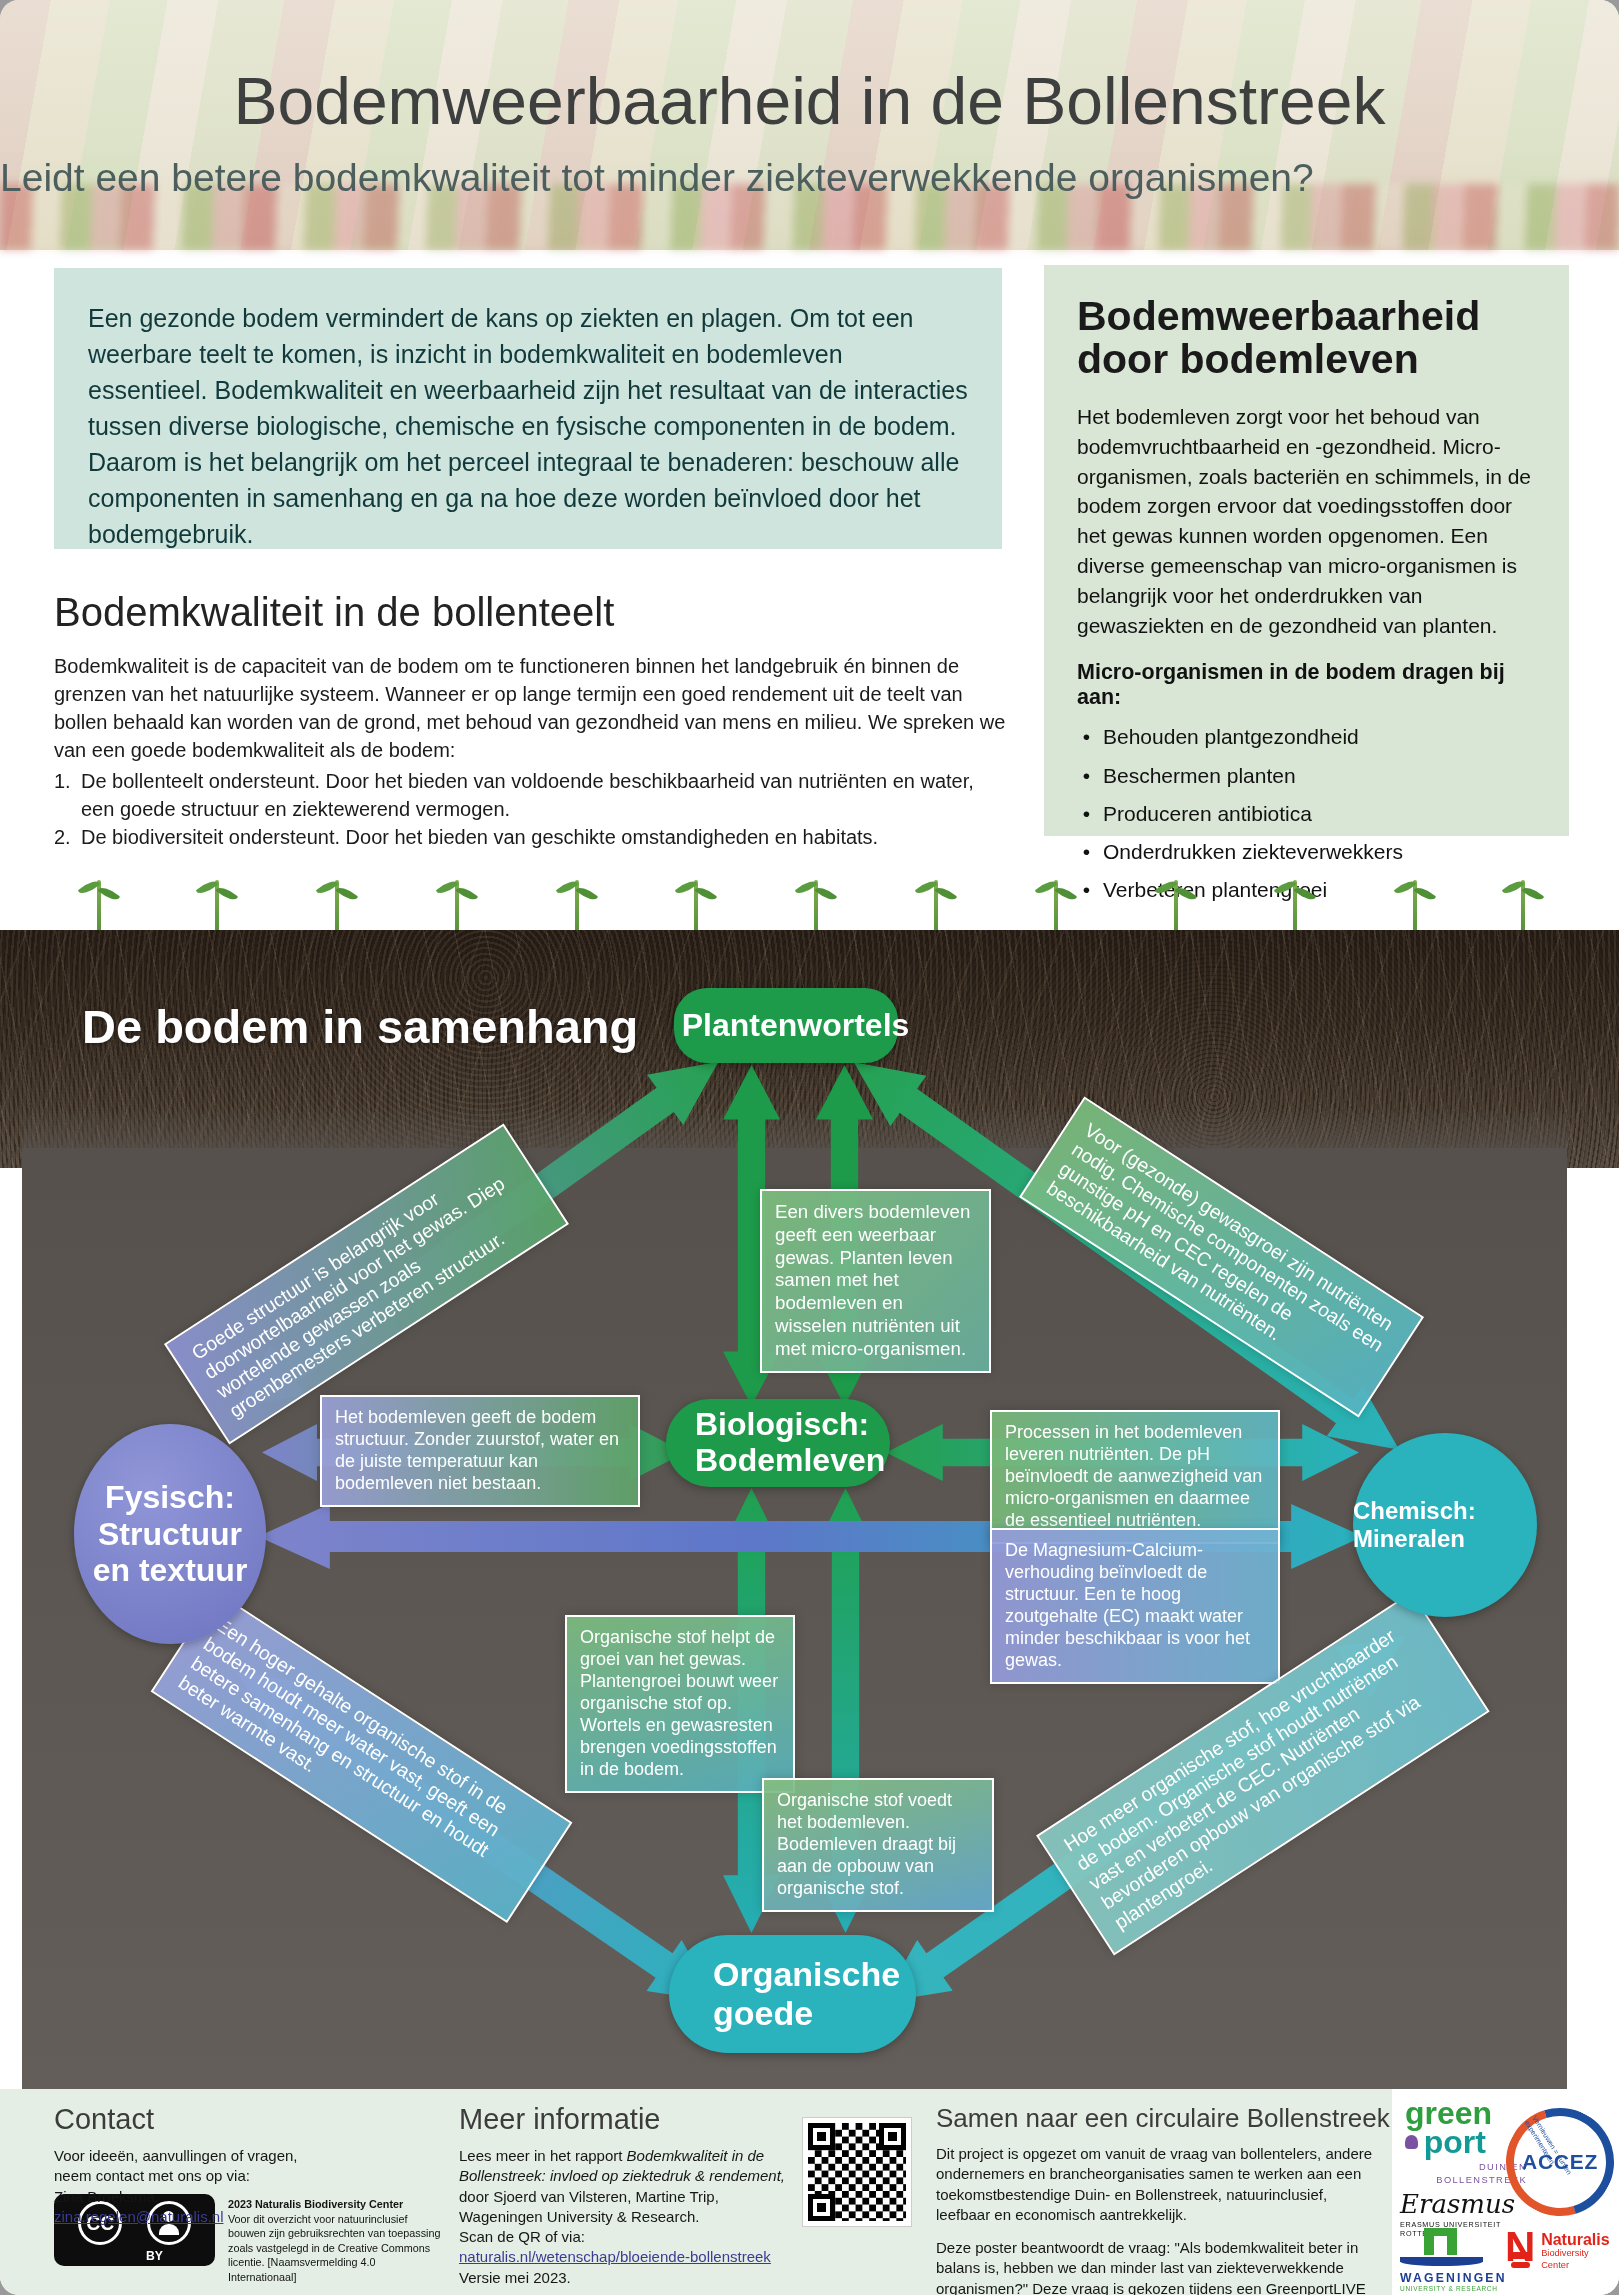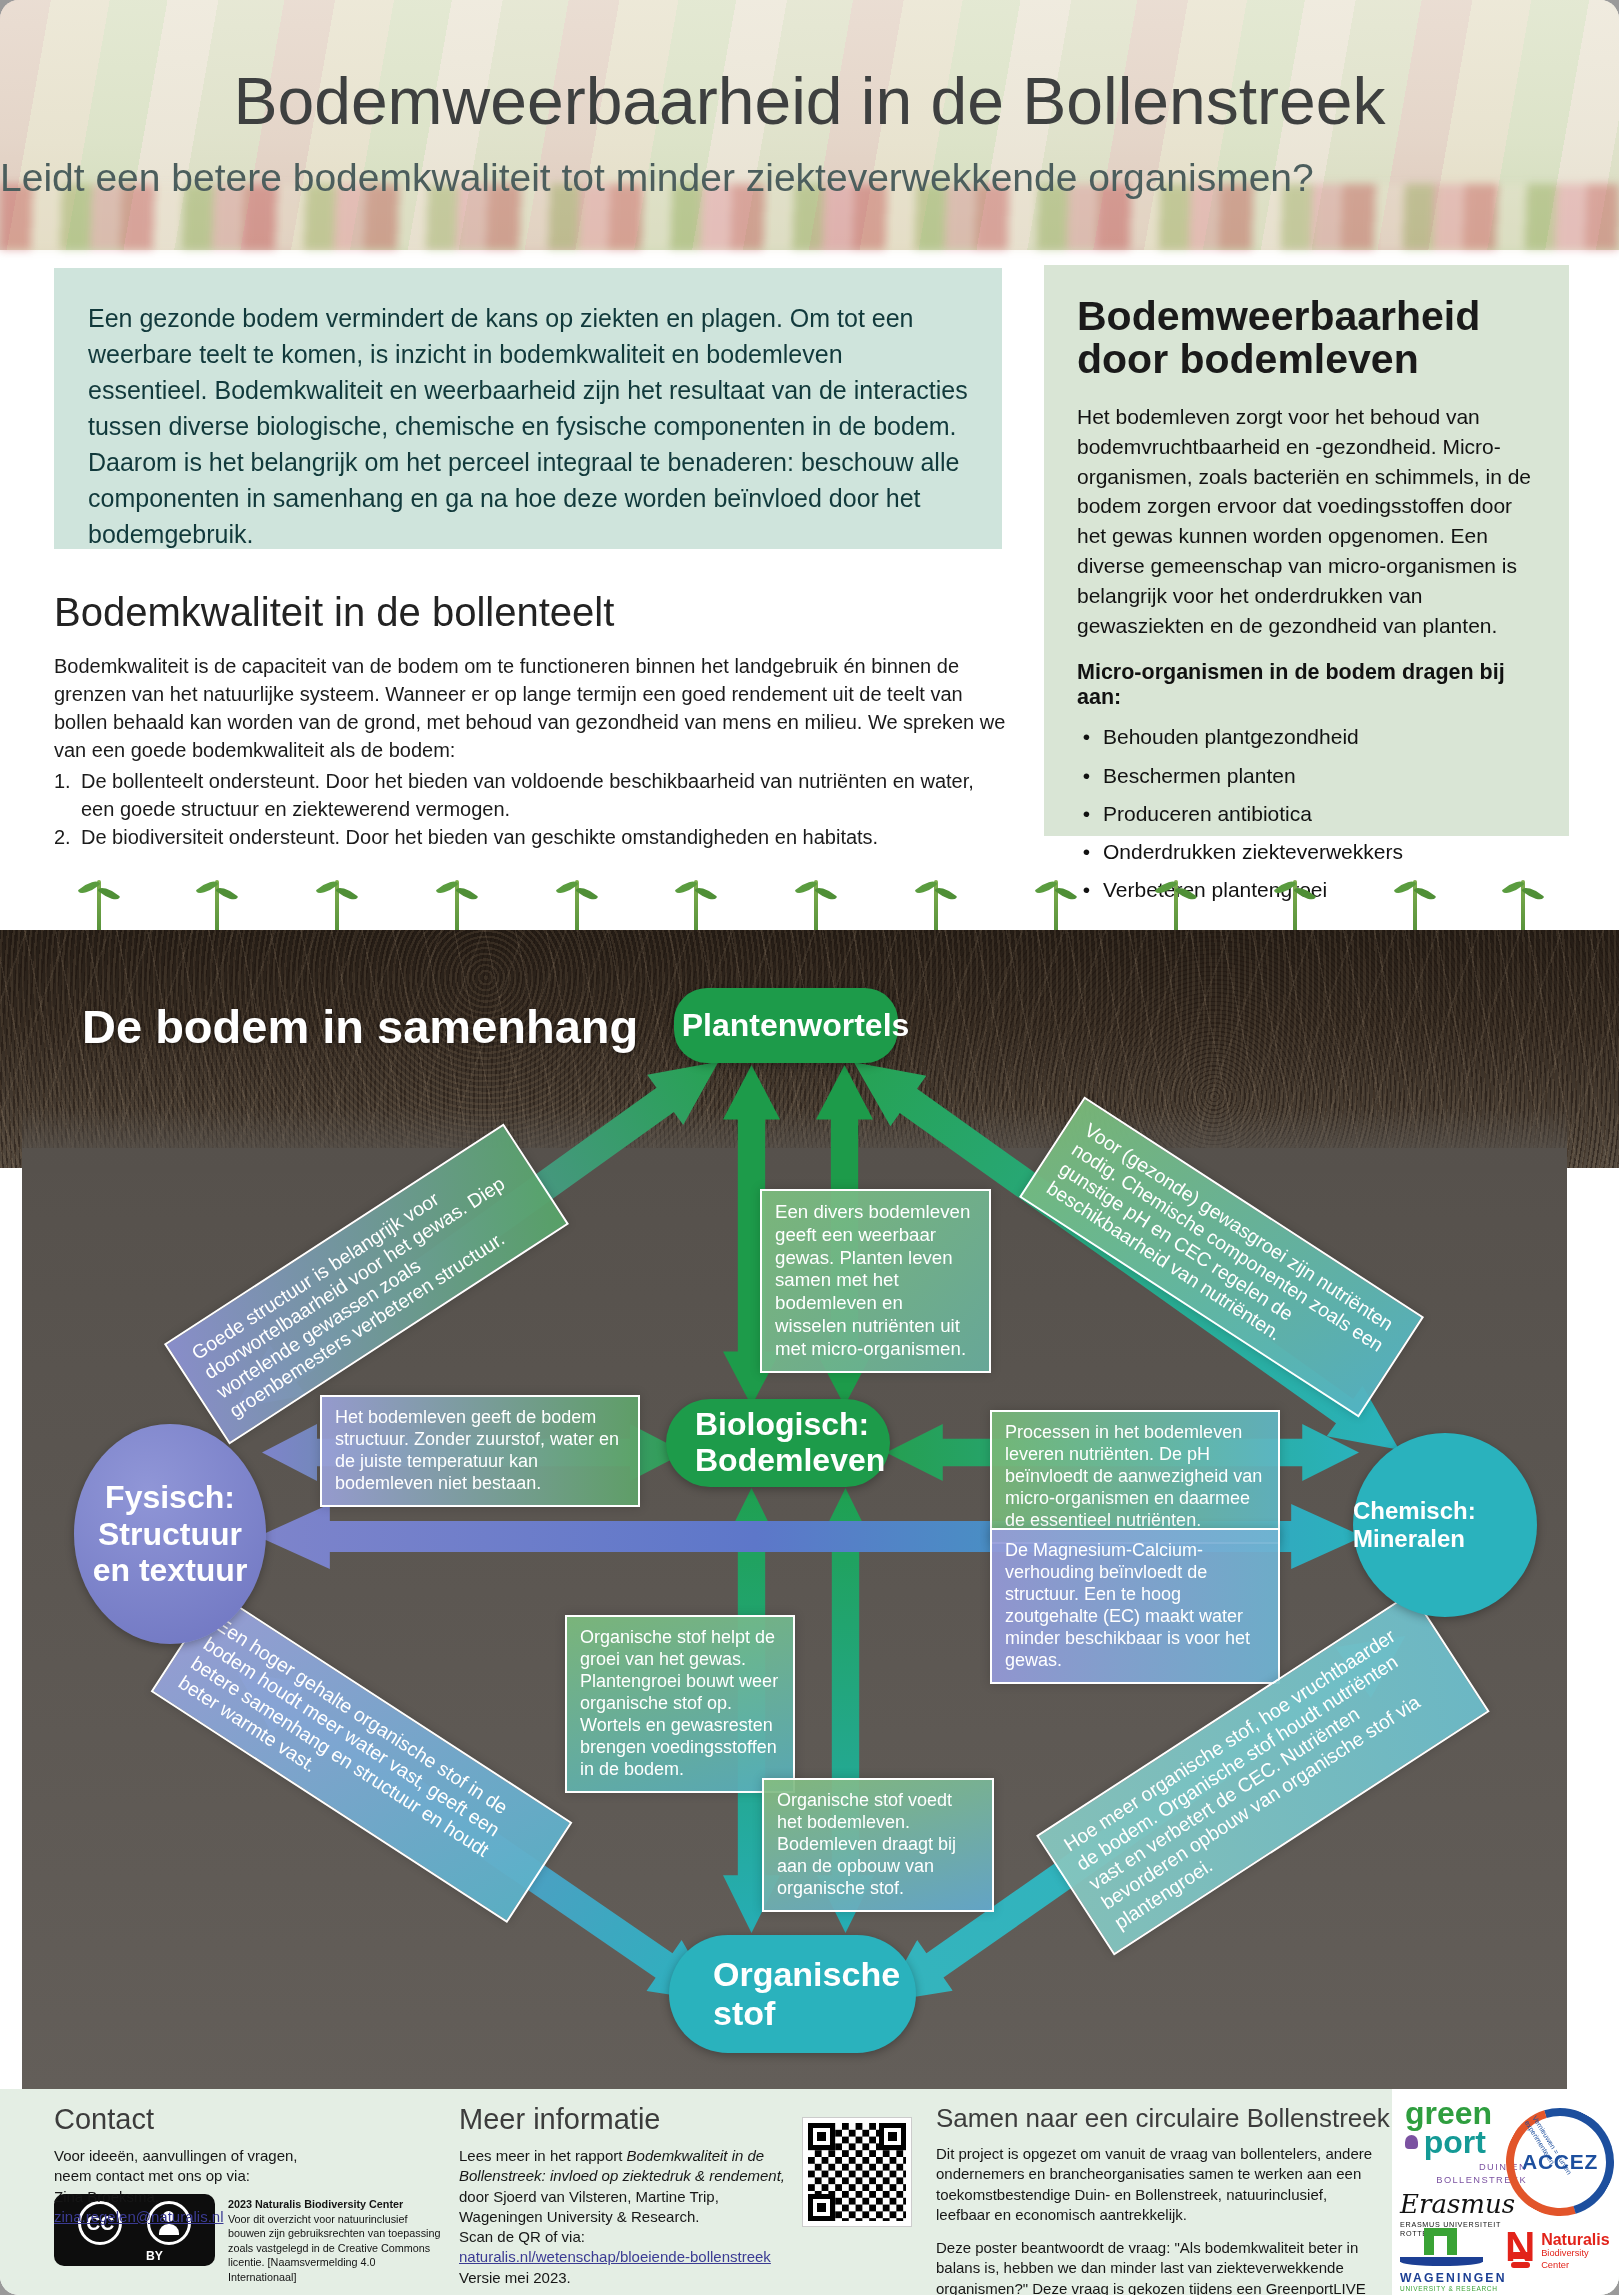--- a/index.html
+++ b/index.html
@@ -237,21 +237,21 @@
     <span>Fysisch:</span>
     <span>Structuur</span>
     <span>en textuur</span>
   </div>
   <div class="node" id="ndChem">
     <span>Chemisch:</span>
     <span>Mineralen</span>
   </div>
   <div class="node" id="ndOrg">
     <span>Organische</span>
-    <span>stof</span>
+    <span>goede</span>
   </div>
 
   <div id="footer"></div>
   <div id="logoPanel"></div>
 
   <div class="fcol" id="ftContact">
     <div class="fth">Contact</div>
     <p class="fbody">
       <span>Voor ideeën, aanvullingen of vragen, neem contact met ons op via:</span><br>
       <span>Zina Broeksma, </span><a class="lnk">zina.regelen@naturalis.nl</a>

